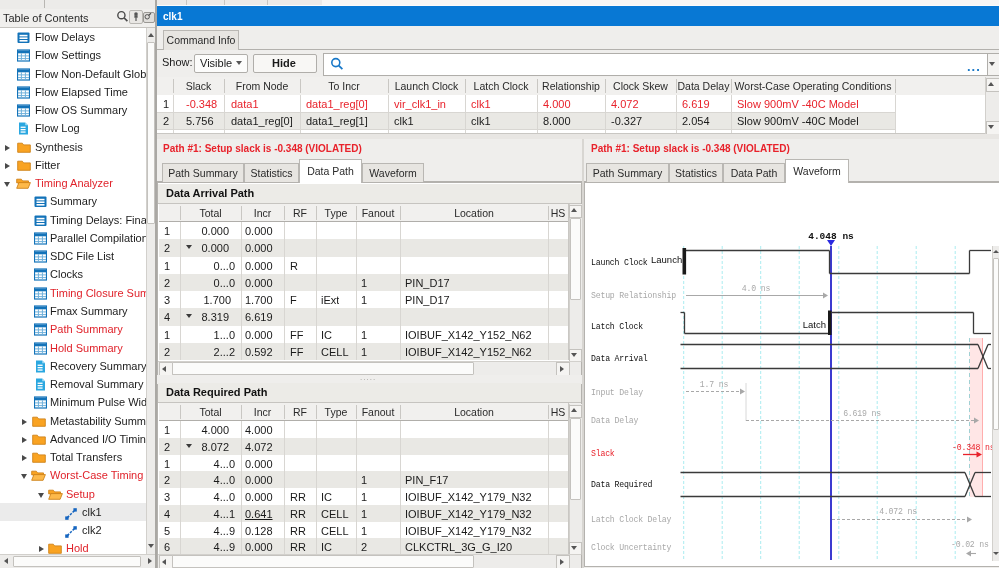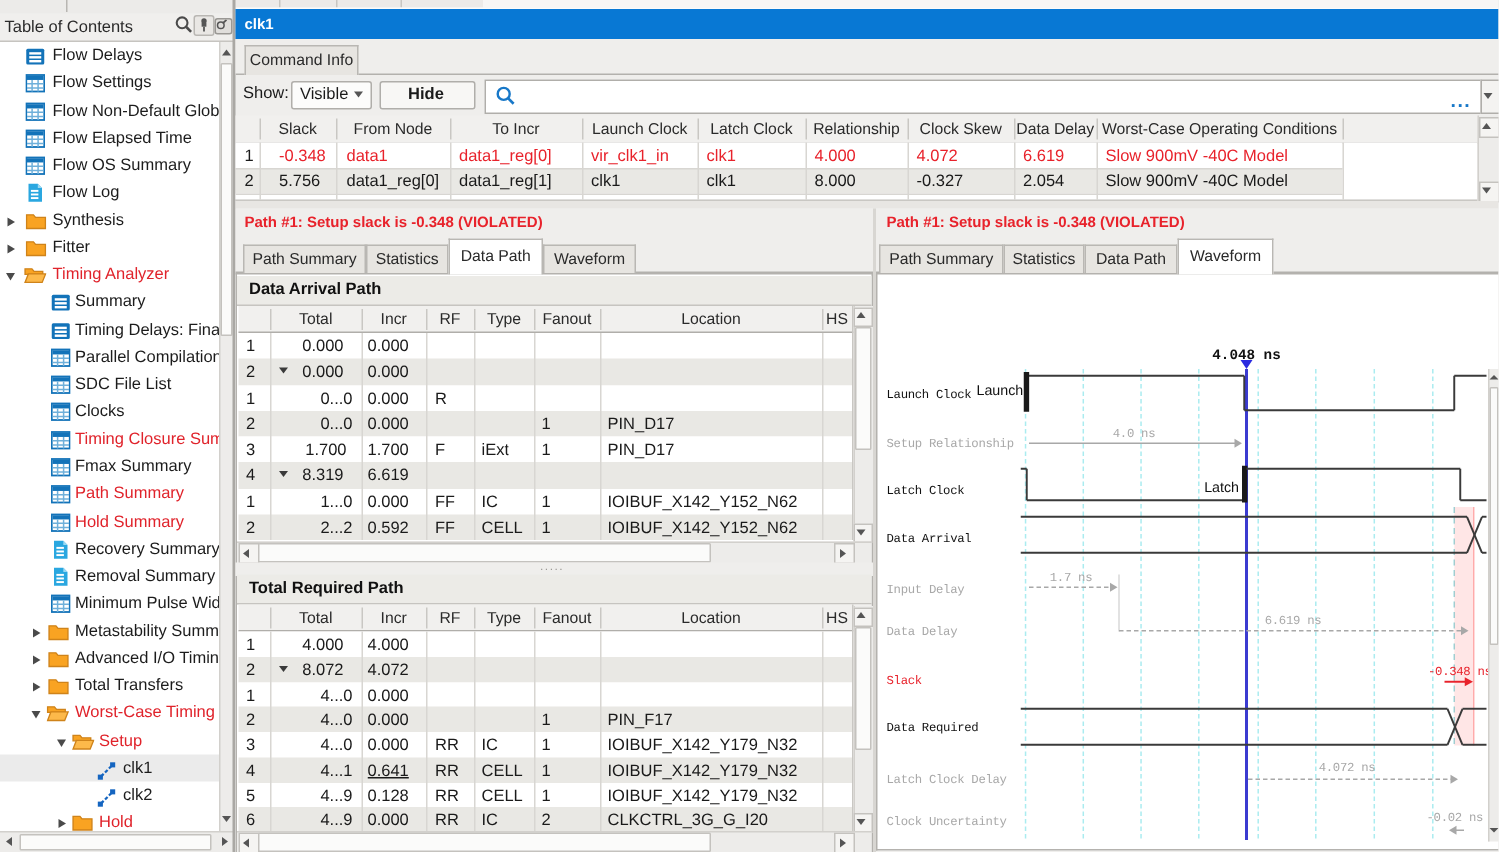--- a/index.html
+++ b/index.html
@@ -530,21 +530,21 @@
       <div class="ad" style="left:571px;top:353px;"></div>
 <div class="thumb" style="left:570px;top:218px;width:9px;height:80px;"></div>
 <div class="sbh" style="left:158px;top:361px;width:423px;height:14px;"></div>
 <div class="sbtn" style="left:159px;top:362px;width:12px;height:12px;"></div>
       <div class="al" style="left:162px;top:366px;"></div>
 <div class="sbtn" style="left:556px;top:362px;width:12px;height:12px;"></div>
       <div class="ar" style="left:560px;top:366px;"></div>
 <div class="thumb" style="left:172px;top:362px;width:300px;height:11px;"></div>
 <div class="ab" style="left:157px;top:375px;width:426px;height:9px;background:#efeeec;"></div>
 <div class="tx" style="left:360px;top:373px;font-size:8px;color:#9a9894;letter-spacing:1px;">.....</div>
-<div class="sechdr" style="left:158px;top:383px;width:423px;height:19px;line-height:19px;"><span style="margin-left:8px;">Total Required Path</span></div>
+<div class="sechdr" style="left:158px;top:383px;width:423px;height:19px;line-height:19px;"><span style="margin-left:8px;">Data Required Path</span></div>
 <div class="ab" style="left:159px;top:403px;width:422px;height:18px;background:#f1f0ee;border-bottom:1px solid #b0aeaa;box-sizing:border-box;"></div>
 <div class="th" style="left:180px;top:406px;width:61px;">Total</div>
 <div class="th" style="left:241px;top:406px;width:43px;">Incr</div>
 <div class="th" style="left:284px;top:406px;width:32px;">RF</div>
 <div class="th" style="left:316px;top:406px;width:40px;">Type</div>
 <div class="th" style="left:356px;top:406px;width:44px;">Fanout</div>
 <div class="th" style="left:400px;top:406px;width:148px;">Location</div>
 <div class="th" style="left:548px;top:406px;width:20px;">HS</div>
 <div class="vline" style="left:180px;top:405px;height:14px;background:#c9c7c3;"></div>
 <div class="vline" style="left:241px;top:405px;height:14px;background:#c9c7c3;"></div>

